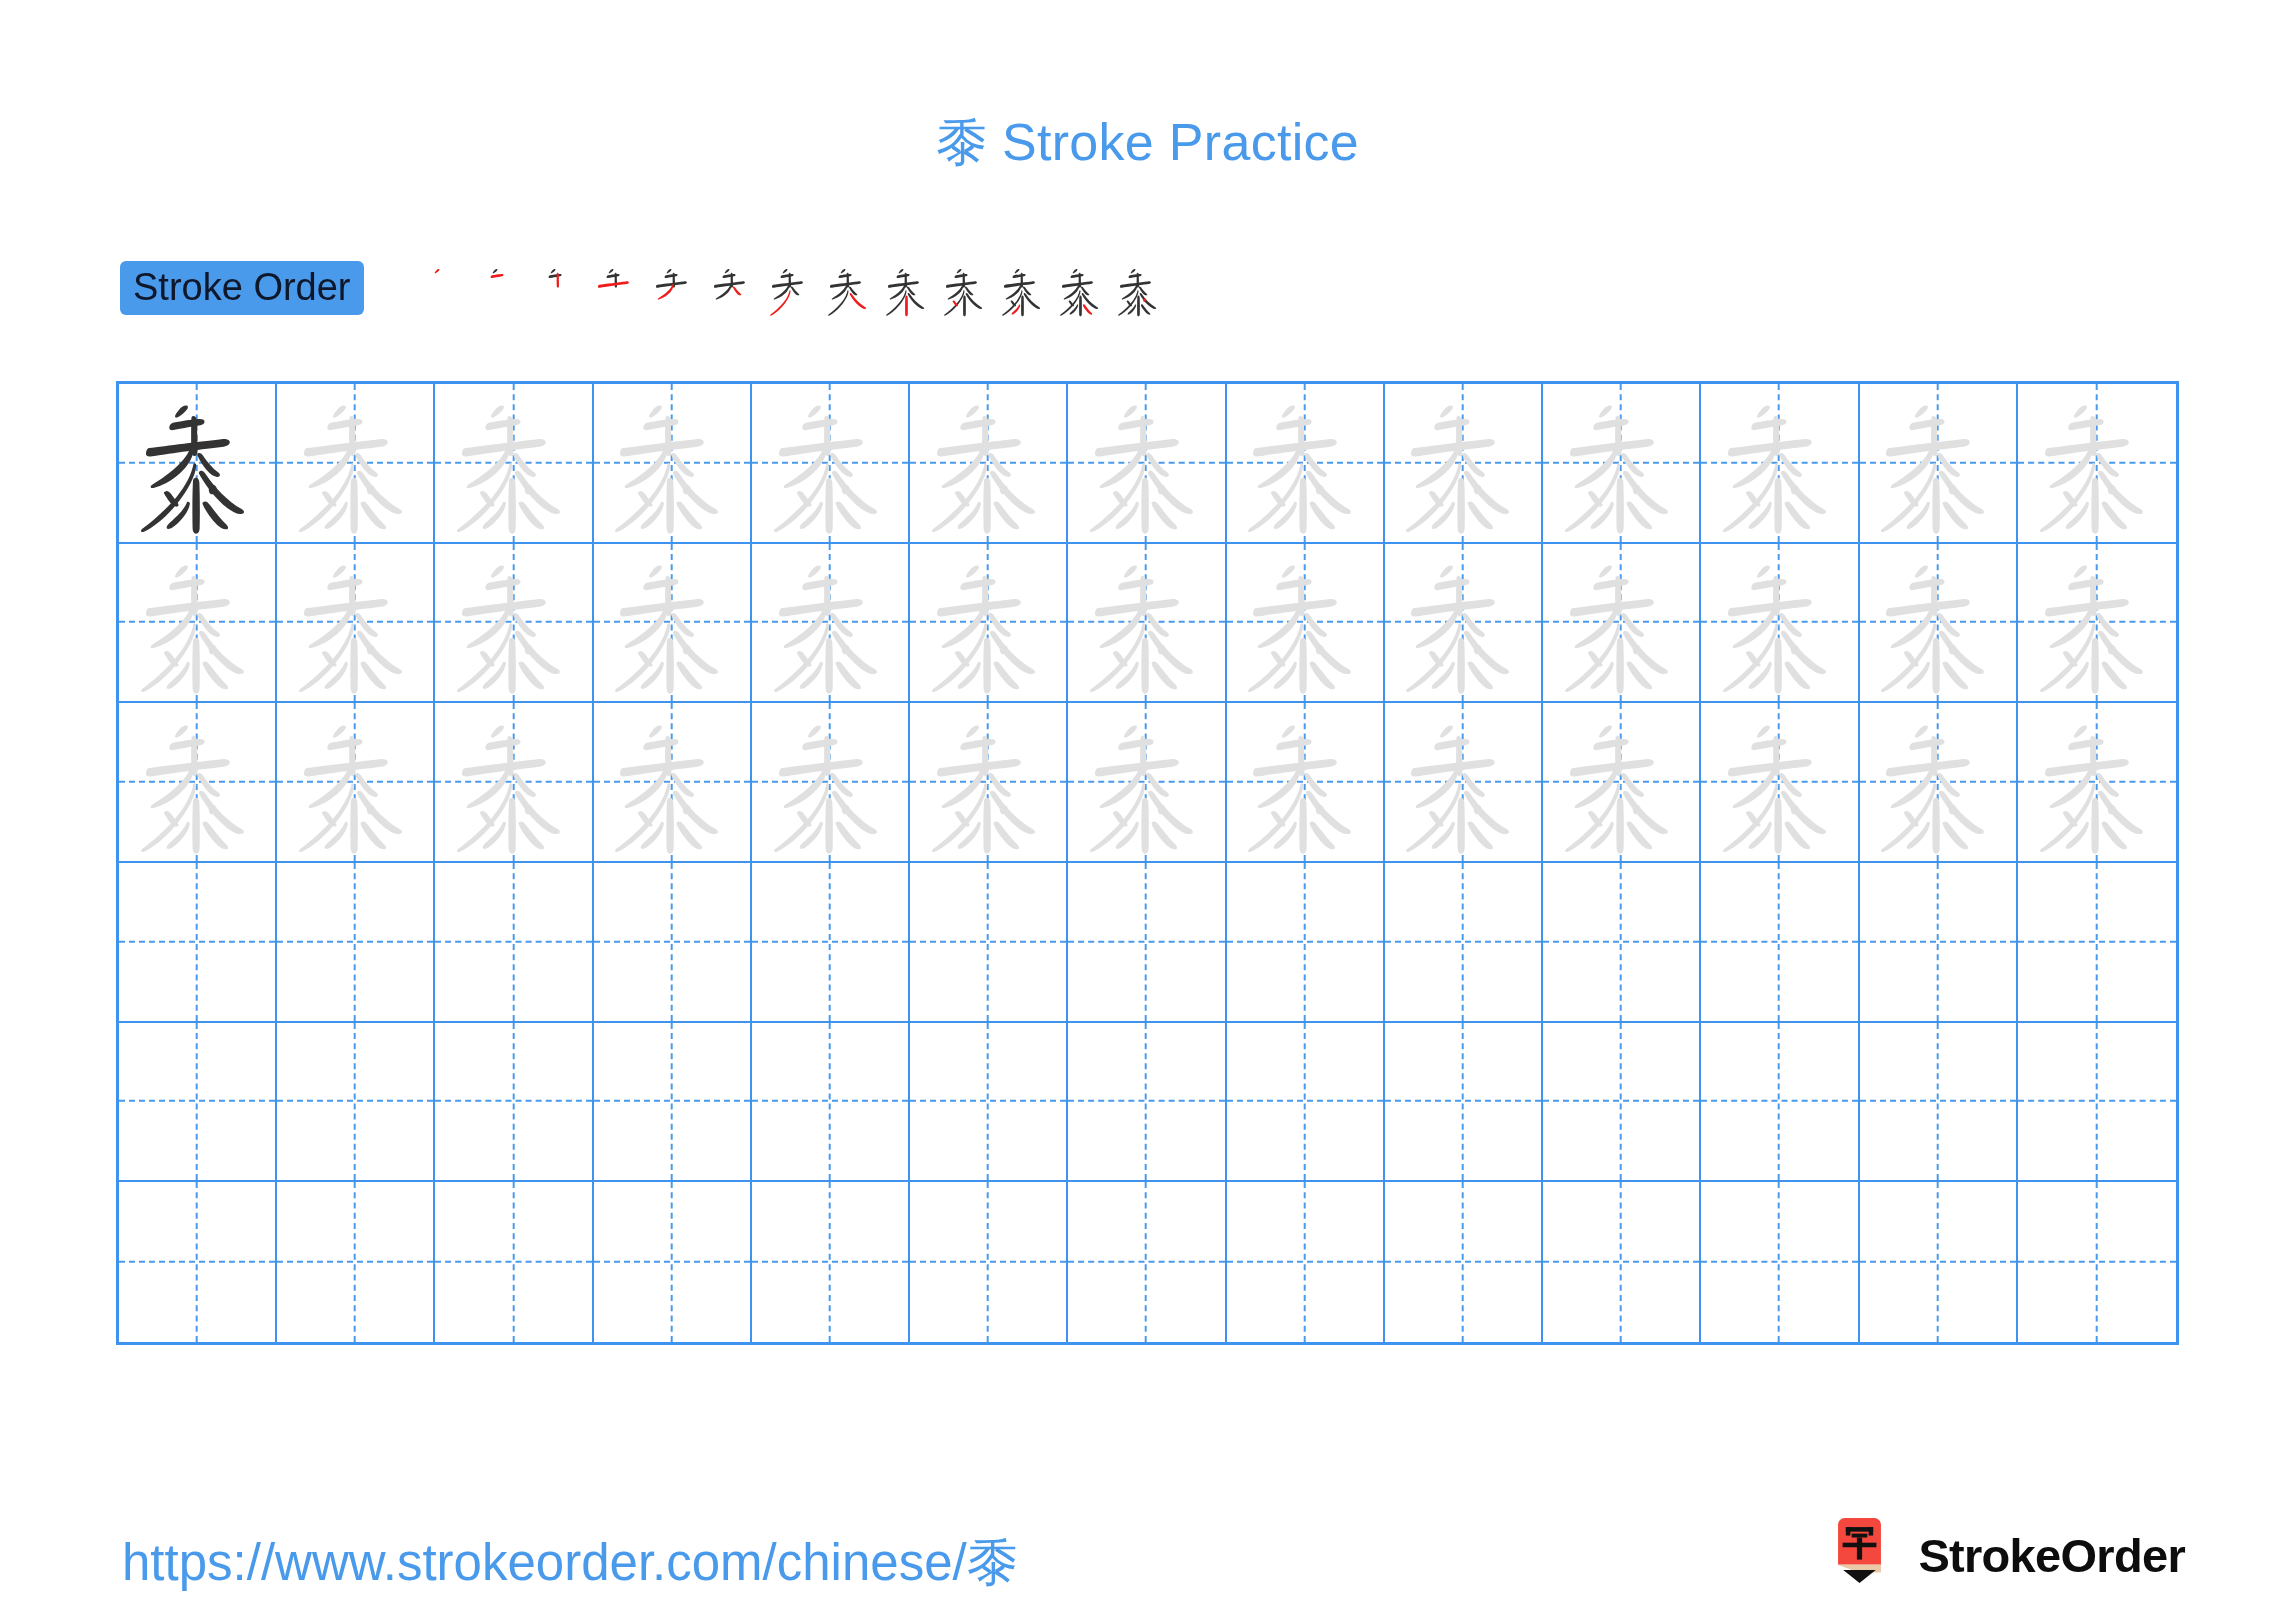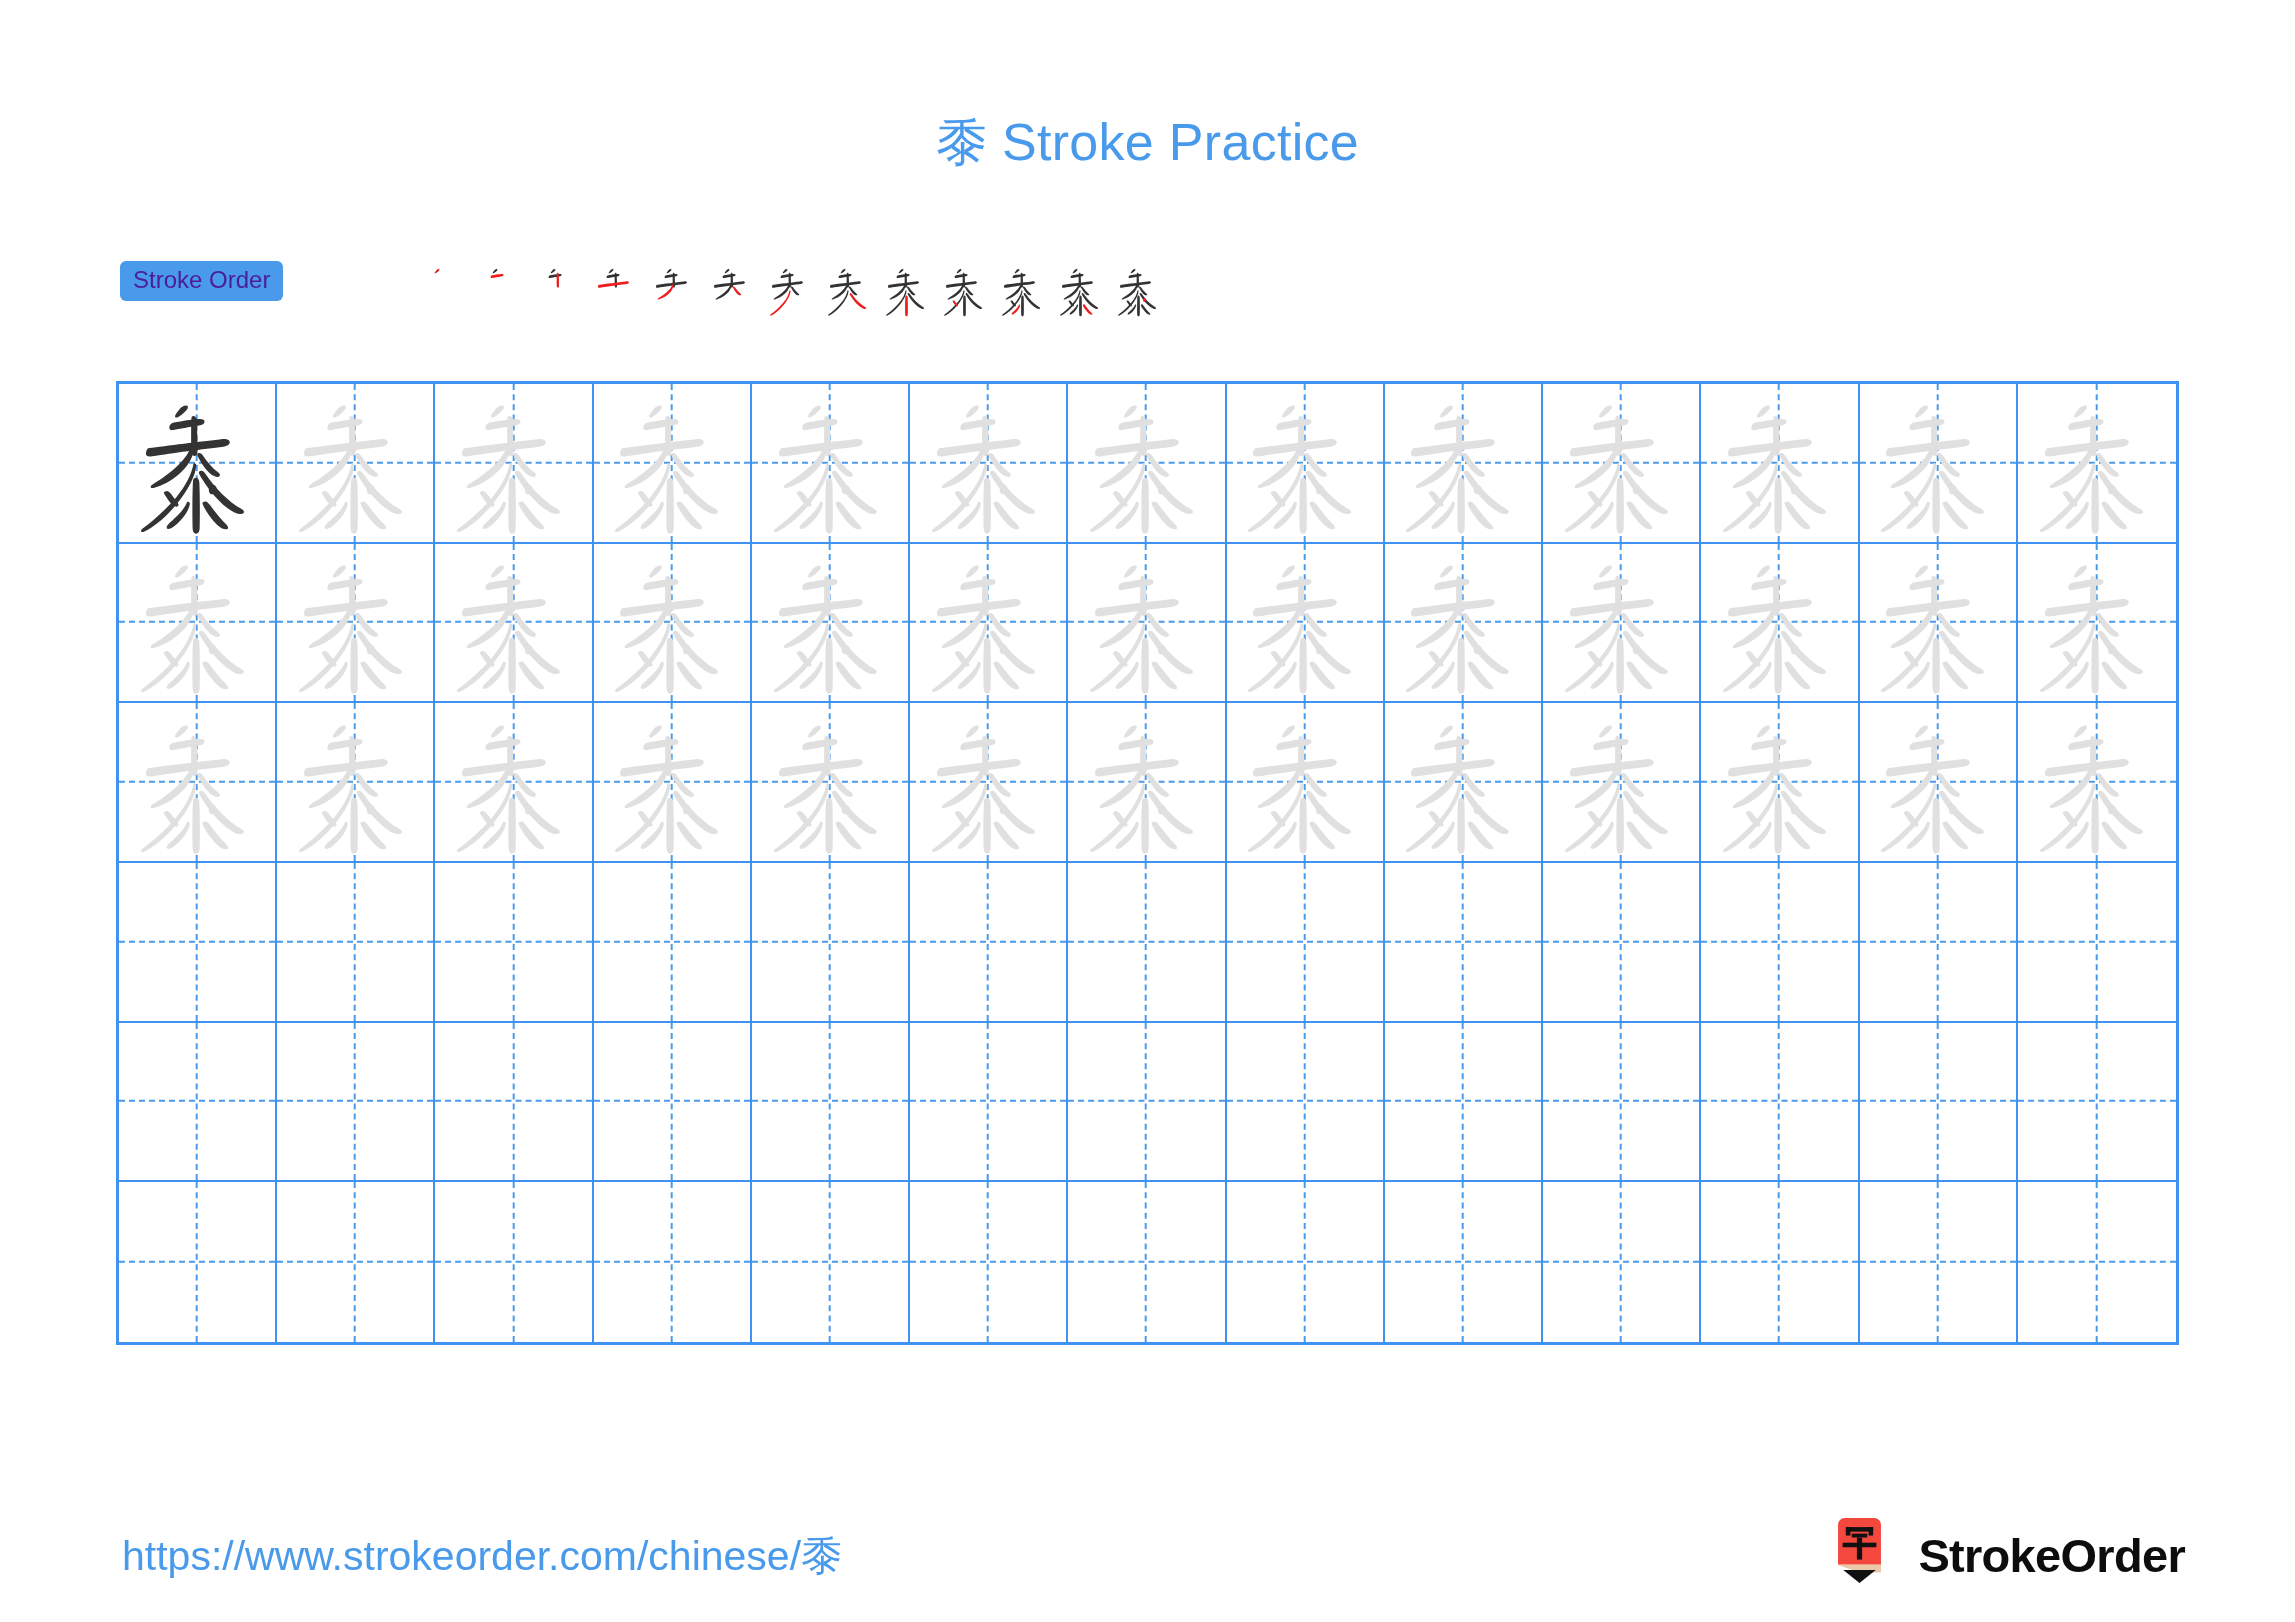--- a/index.html
+++ b/index.html
@@ -19,24 +19,24 @@
     letter-spacing:0.3px;
     white-space:nowrap;
   }
   #title .han{font-family:"DejaVu Sans",sans-serif;font-size:51px;}
   
   #stroke-row{
     position:absolute;left:120px;top:257px;width:2055px;height:73px;
   }
   #stroke-badge{
     position:absolute;left:0;top:3.9px;
-    background:#4a9aeb;color:#4c1d95;
+    background:#4a9aeb;color:#0f172a;
     border-radius:5.9px;
     padding:7.2px 13px 9.2px 13px;
-    font-size:24px;line-height:1;
+    font-size:38px;line-height:1;
     white-space:nowrap;
   }
   #stroke-steps{
     position:absolute;left:294px;top:-15.7px;
     height:98px;
     display:flex;flex-direction:row;align-items:flex-start;
   }
   .step{
     width:58px;height:98px;
     position:relative;
@@ -79,21 +79,21 @@
     font-size:134px;line-height:1;
     z-index:2;
     pointer-events:none;
   }
   .glyph svg{width:157px;height:157px;overflow:visible;display:block;}
   .glyph.model svg path{fill:#333333;}
   .glyph.trace svg path{fill:#e0e0e0;}
   
   #footer-url{
     position:absolute;left:122px;top:1529px;
-    color:#4a9aeb;font-size:41px;white-space:nowrap;
+    color:#4a9aeb;font-size:51px;white-space:nowrap;
   }
   #footer-url .han{font-family:"DejaVu Sans",sans-serif;}
   #brand{
     position:absolute;right:110px;top:1518px;
     display:flex;align-items:flex-end;gap:33px;
   }
   #brand-mark{
     position:relative;width:51px;height:65px;flex:0 0 auto;
   }
   #brand-name{

